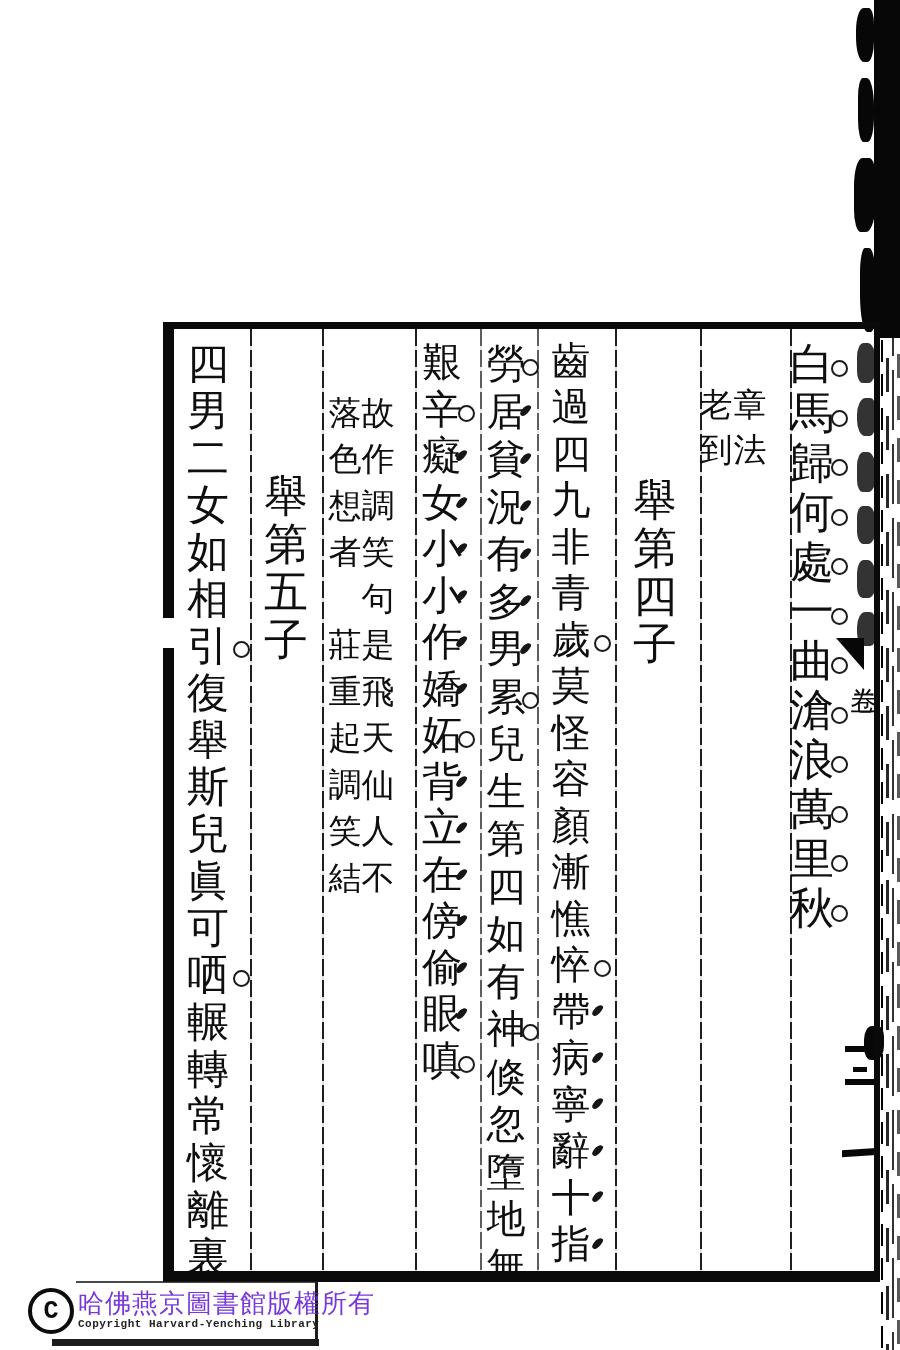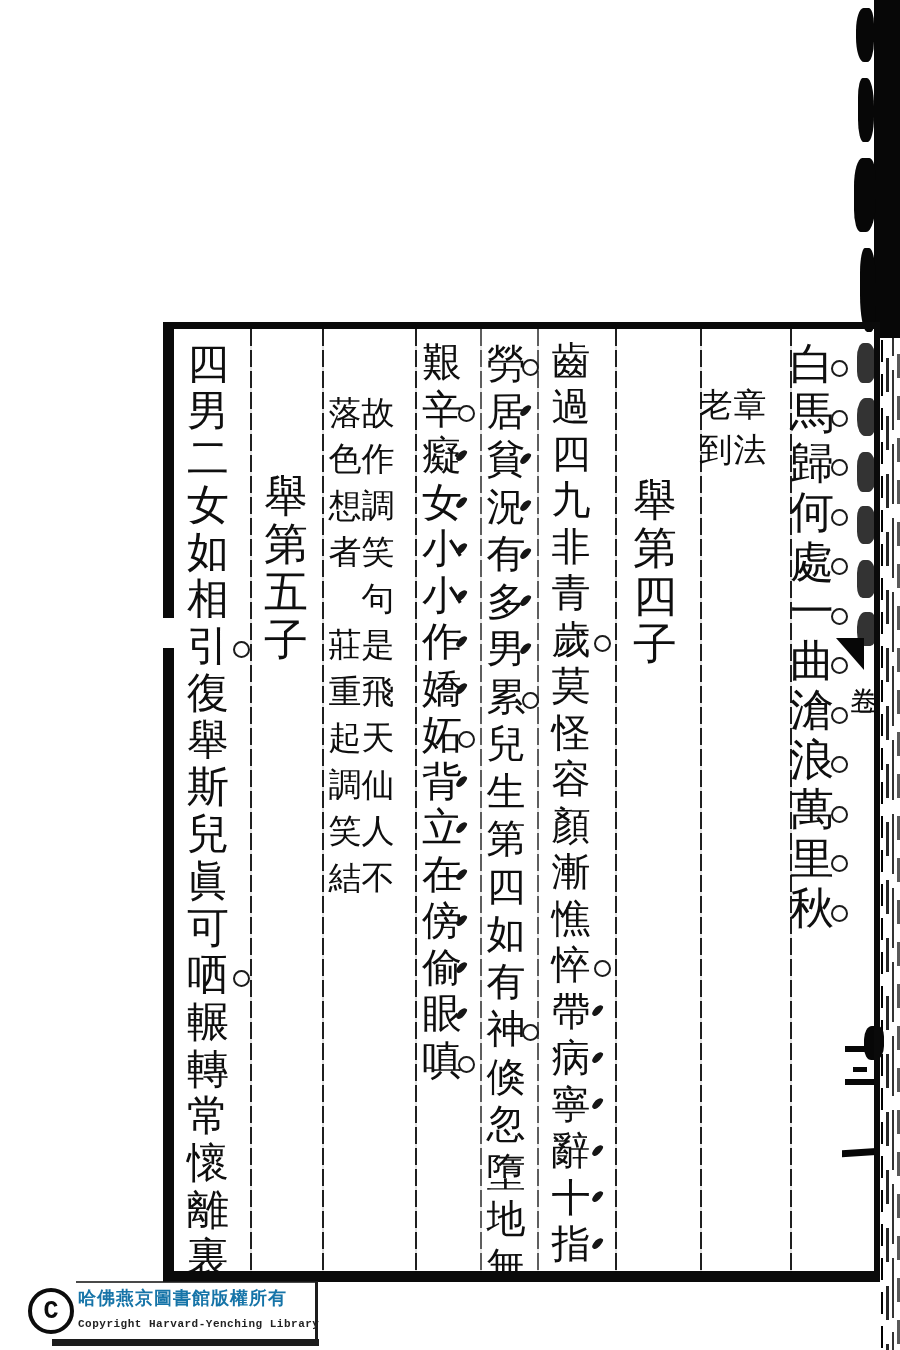--- a/index.html
+++ b/index.html
@@ -54,22 +54,22 @@
   
   .stamp{position:absolute;left:0px;top:1278px;width:340px;height:72px;}
   .stamp-line{position:absolute;background:#1c1c1c;}
   .st-top{left:76px;top:3px;width:242px;height:2px;opacity:.8;}
   .st-right{left:315px;top:3px;width:3px;height:62px;}
   .st-bottom{left:52px;top:61px;width:267px;height:7px;}
   .copyright-circle{position:absolute;left:28px;top:10px;width:38px;height:38px;border:4px solid #0c0c0c;
                     border-radius:50%;display:flex;align-items:center;justify-content:center;
                     font-family:"Liberation Mono","DejaVu Sans Mono",monospace;
                     font-size:25px;font-weight:bold;color:#0c0c0c;}
-  .stamp-cn{position:absolute;left:78px;top:8px;width:238px;font-size:18px;letter-spacing:1px;
-            color:#0369a1;font-weight:700;white-space:nowrap;opacity:.92;}
+  .stamp-cn{position:absolute;left:78px;top:8px;width:238px;font-size:26px;letter-spacing:1px;
+            color:#6d28d9;font-weight:400;white-space:nowrap;opacity:.92;}
   .stamp-en{position:absolute;left:78px;top:40px;font-family:"Liberation Mono","DejaVu Sans Mono",monospace;
             font-size:11px;font-weight:bold;letter-spacing:.5px;color:#222;white-space:nowrap;}
 </style>
 </head>
 <body>
 
 <div class="page">
 
   <div class="edge-line el1"></div>
   <div class="edge-line el2"></div>

